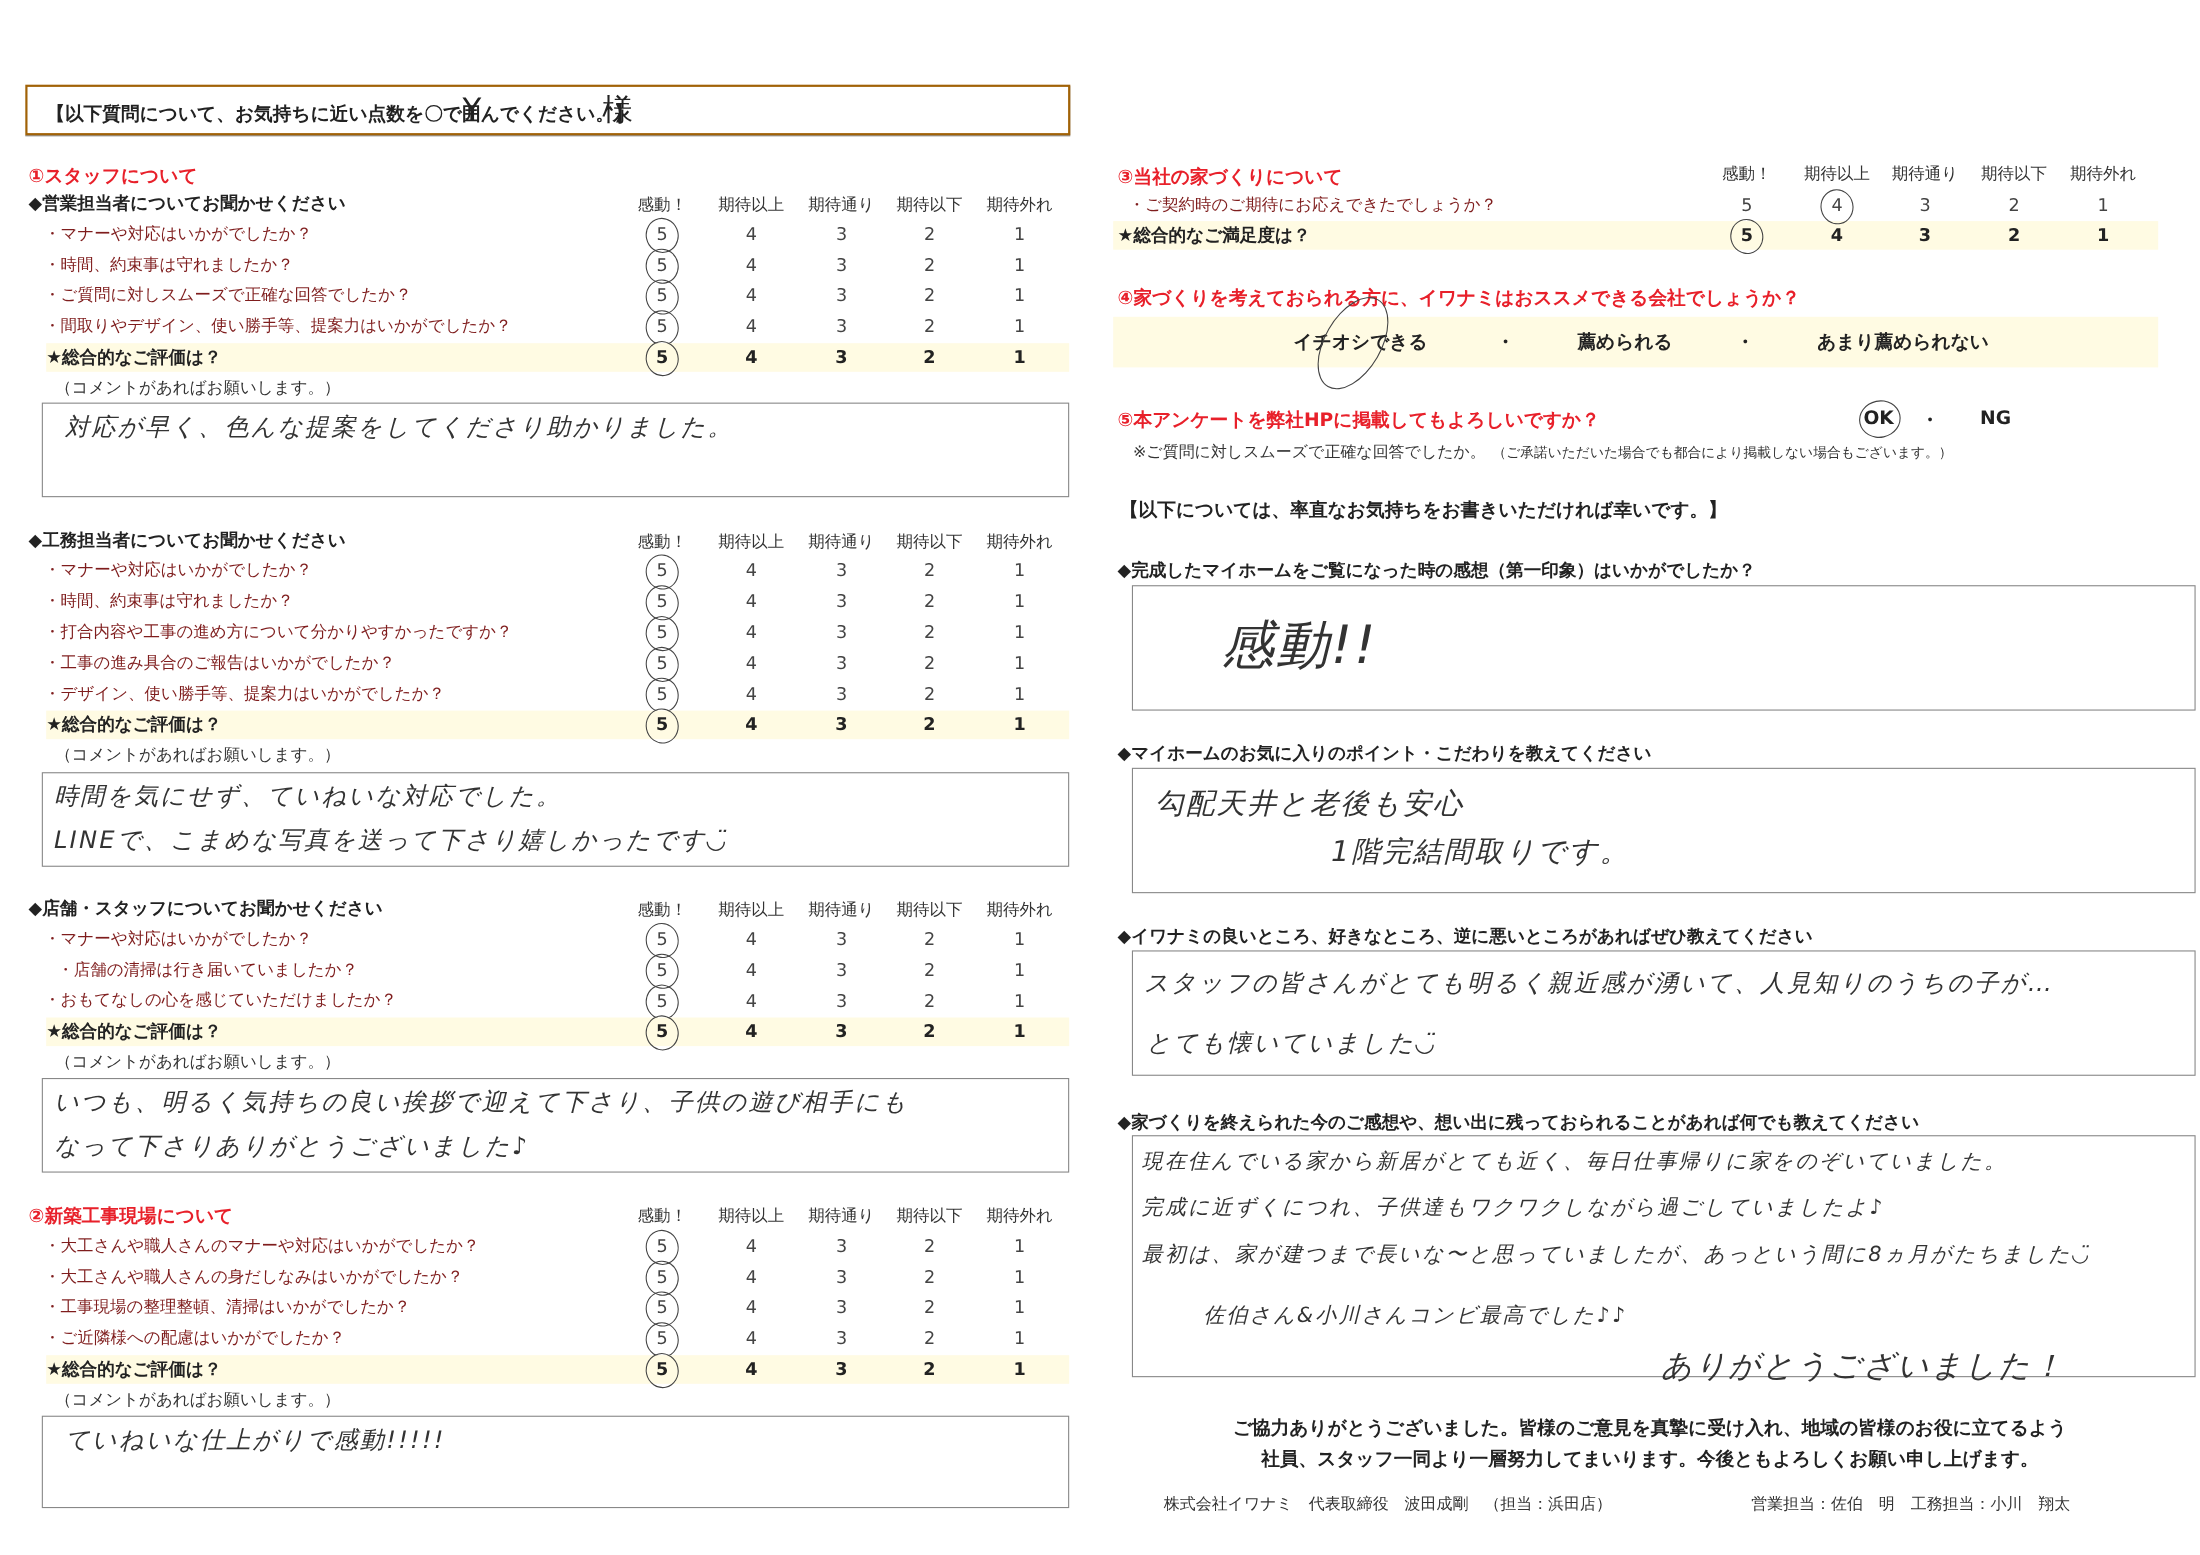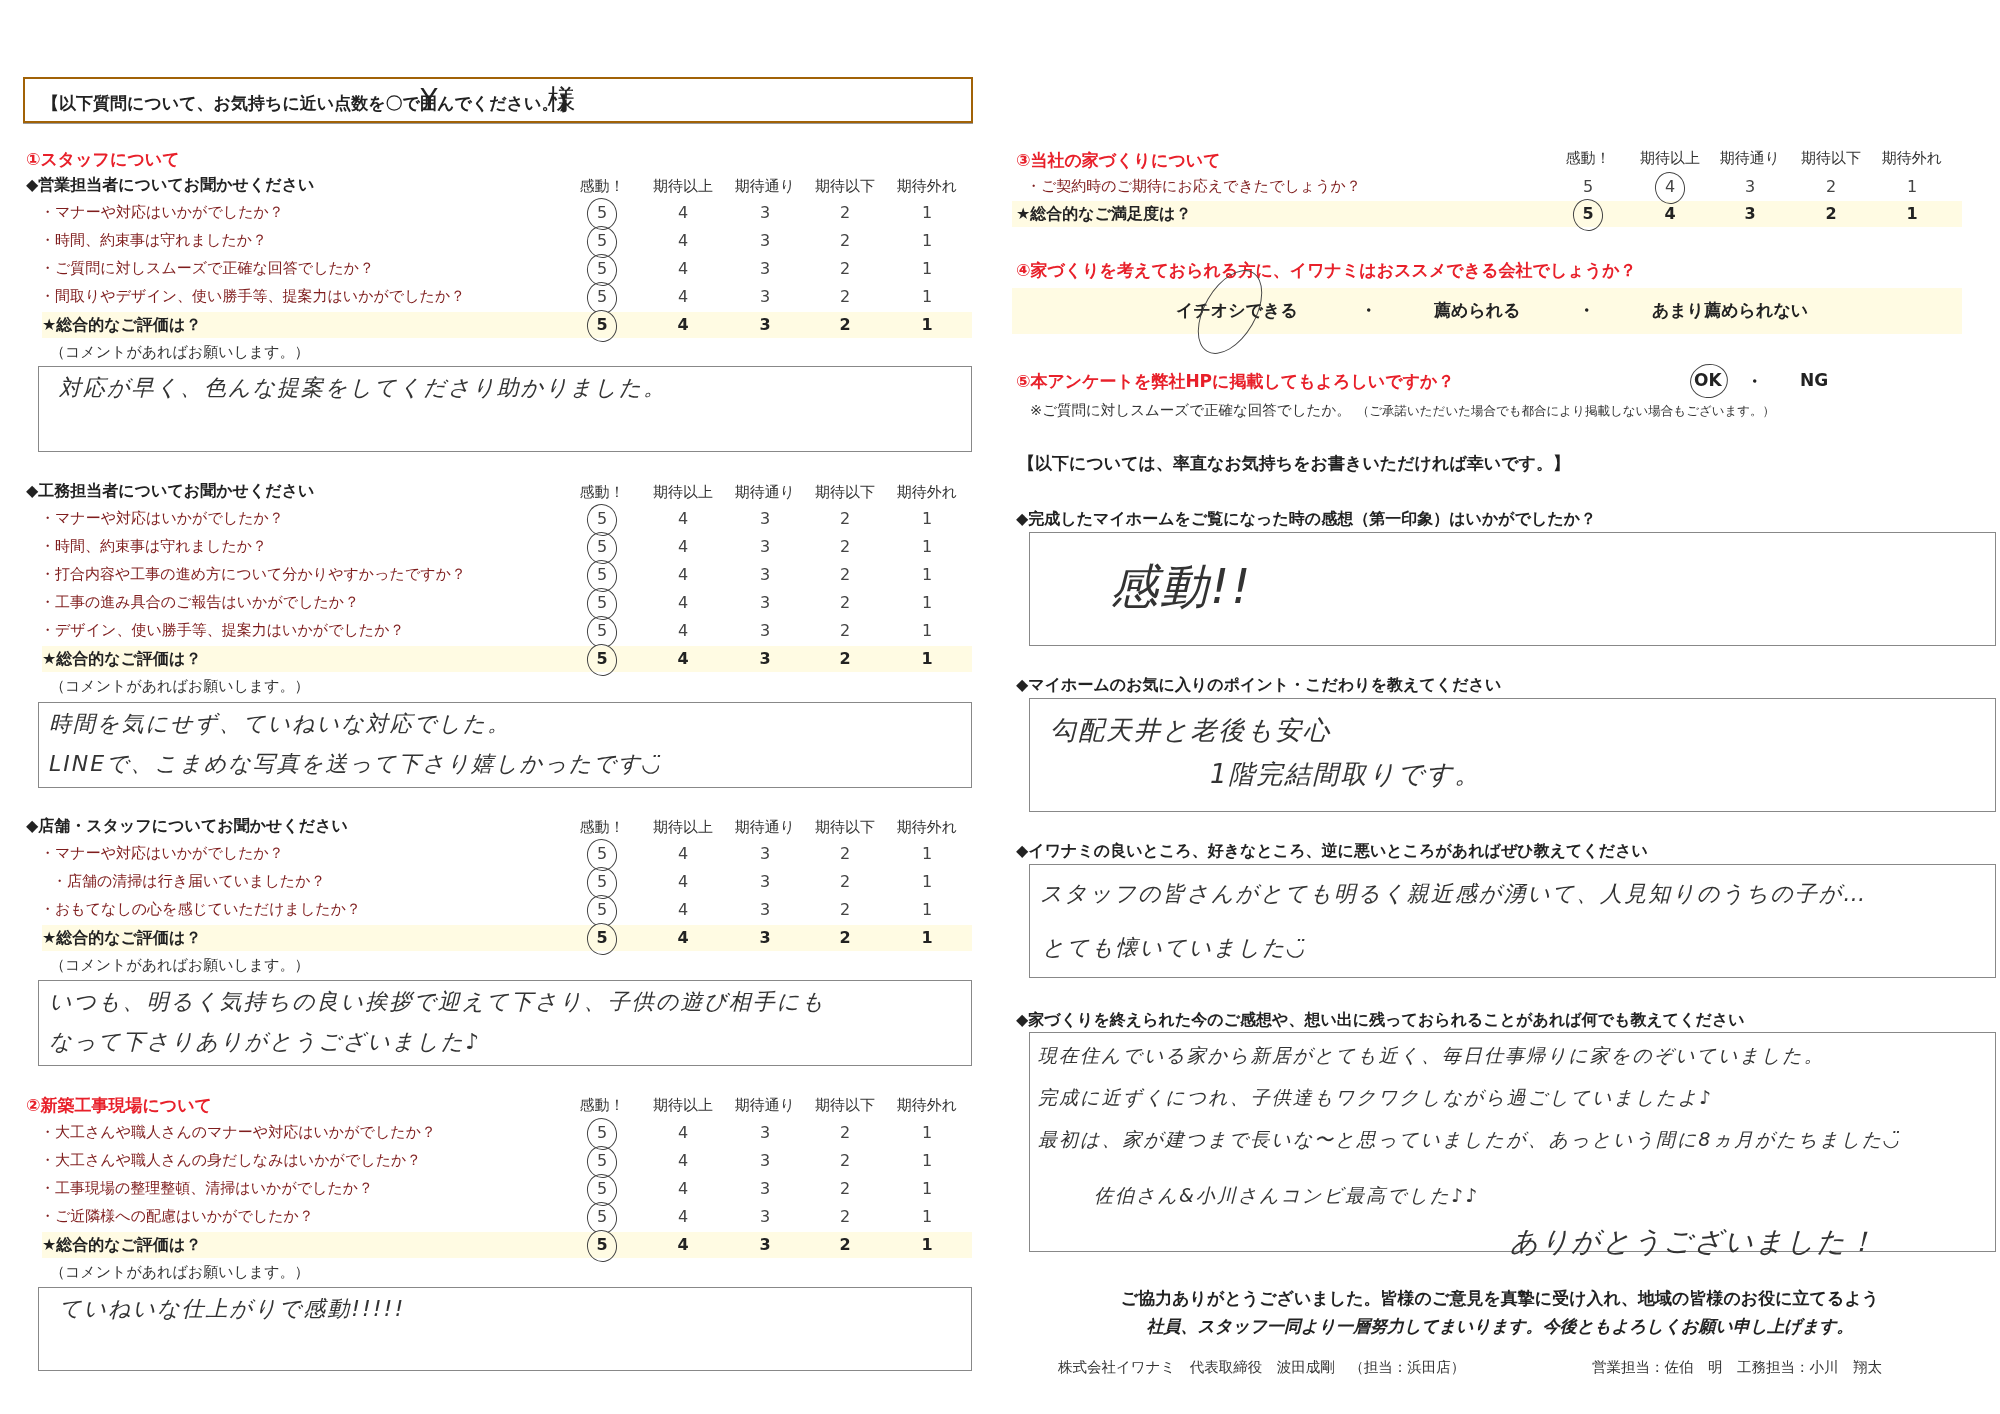--- a/index.html
+++ b/index.html
@@ -302,15 +302,15 @@
 <div class="abs qhead" style="left:1016px; top:1010px;">◆家づくりを終えられた今のご感想や、想い出に残っておられることがあれば何でも教えてください</div>
 <div class="abs cbox" style="left:1029px; top:1032px; width:965px; height:218px;">
   <div class="abs hand" style="left:8px; top:52px; font-size:19px;">完成に近ずくにつれ、子供達もワクワクしながら過ごしていましたよ♪</div>
   <div class="abs hand" style="left:8px; top:10px; font-size:19px;">現在住んでいる家から新居がとても近く、毎日仕事帰りに家をのぞいていました。</div>
   <div class="abs hand" style="left:8px; top:94px; font-size:19px;">最初は、家が建つまで長いな〜と思っていましたが、あっという間に8ヵ月がたちました◡̈</div>
   <div class="abs hand" style="left:64px; top:150px; font-size:19px;">佐伯さん&amp;小川さんコンビ最高でした♪♪</div>
   <div class="abs hand" style="left:480px; top:190px; font-size:28px;">ありがとうございました！</div>
 </div>
 
 <div class="abs thanks" style="top:1287px;">ご協力ありがとうございました。皆様のご意見を真摯に受け入れ、地域の皆様のお役に立てるよう</div>
-<div class="abs thanks" style="top:1315px;font-style:italic;">社員、スタッフ一同より一層努力してまいります。今後ともよろしくお願い申し上げます。</div>
+<div class="abs thanks" style="top:1315px;">社員、スタッフ一同より一層努力してまいります。今後ともよろしくお願い申し上げます。</div>
 <div class="abs footer" style="left:1058px; top:1358px;">株式会社イワナミ　代表取締役　波田成剛　（担当：浜田店）</div>
 <div class="abs footer" style="left:1592px; top:1358px;">営業担当：佐伯　明　工務担当：小川　翔太</div>
 
 </body></html>

